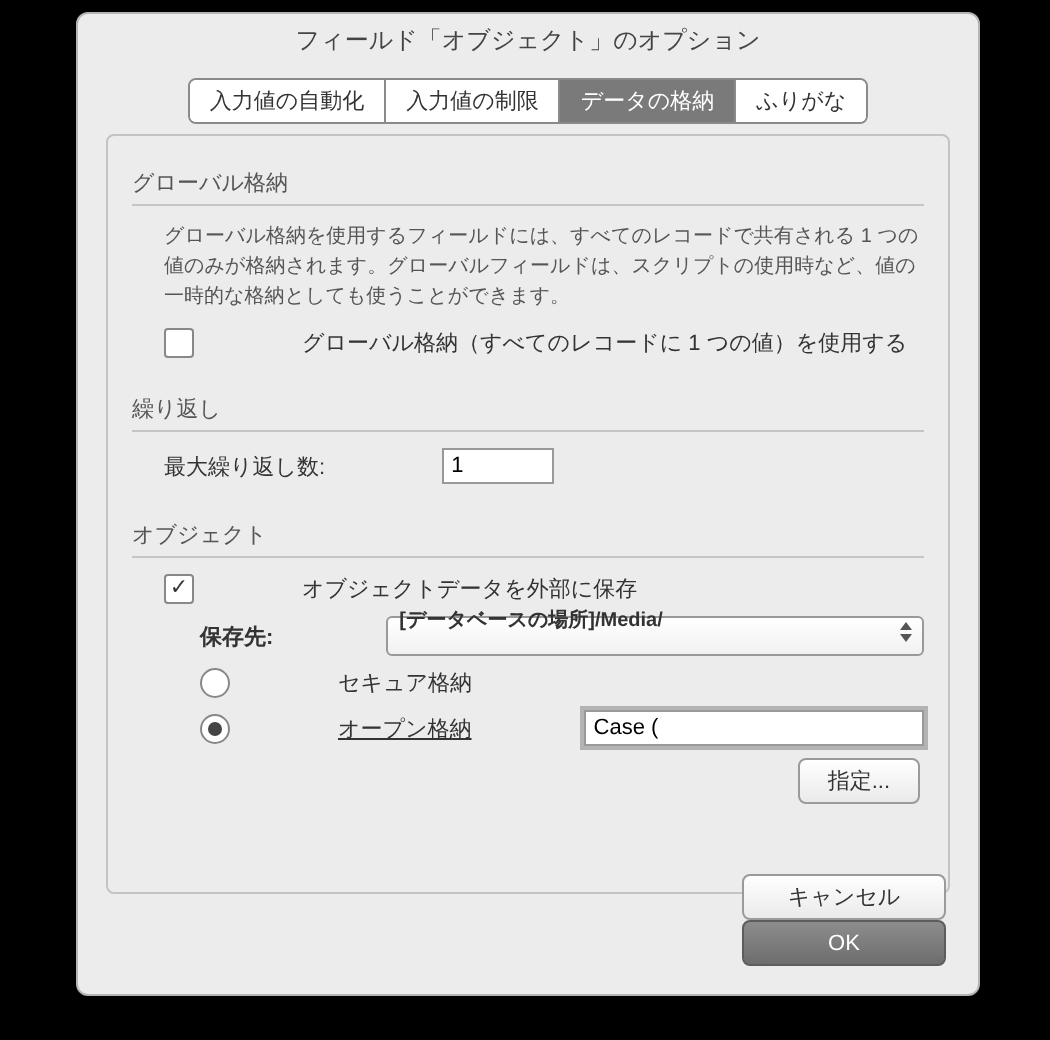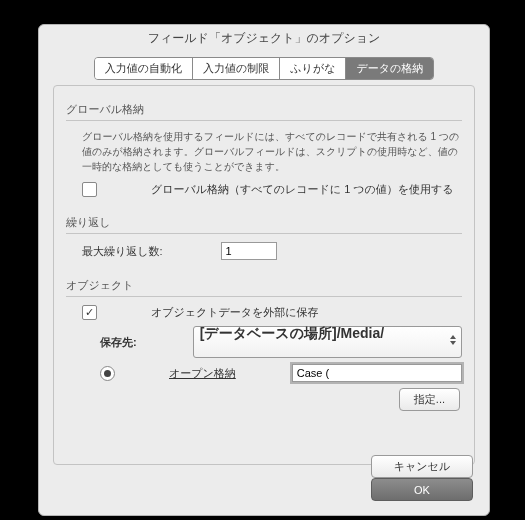--- a/index.html
+++ b/index.html
@@ -1,56 +1,56 @@
 <!DOCTYPE html>
 <html><head>
 <meta charset="utf-8">
 <style>
   html,body{margin:0;padding:0;background:#000;}
   body{width:525px;height:520px;font-family:"Hiragino Kaku Gothic Pro","Helvetica Neue",Arial,sans-serif;font-size:11px;color:#333;}
-  .window{position:absolute;left:38px;top:24px;width:450px;height:490px;background:#ececec;border:1px solid #b5b5b5;border-radius:6px;box-shadow:0 12px 30px rgba(0,0,0,.45);}
+  .window{position:absolute;left:38px;top:6px;width:450px;height:490px;background:#ececec;border:1px solid #b5b5b5;border-radius:6px;box-shadow:0 12px 30px rgba(0,0,0,.45);}
   .titlebar{height:26px;line-height:26px;text-align:center;font-size:12px;color:#444;}
   .tabbar{display:flex;justify-content:center;margin:6px 0 6px 0;}
   .tabseg{display:flex;border:1px solid #8a8a8a;border-radius:4px;overflow:hidden;}
   .tab{padding:3px 10px;font-size:11px;background:#fff;border-right:1px solid #8a8a8a;cursor:pointer;}
   .tab:last-child{border-right:none;}
   .tab.active{background:#7a7a7a;color:#fff;}
   .panel{position:absolute;left:14px;right:14px;top:60px;bottom:50px;border:1px solid #c3c3c3;border-radius:4px;background:#ececec;padding:10px 12px 12px 12px;box-sizing:border-box;}
   .grouplabel{color:#555;font-size:11px;margin-top:6px;}
   .hr{height:1px;background:#c5c5c5;margin:3px 0 8px 0;}
   .indent{margin-left:16px;}
   .desc{color:#555;font-size:10px;line-height:1.5;margin-bottom:8px;}
   .row{display:flex;align-items:center;margin:6px 0;gap:48px;}
   .checkbox{width:13px;height:13px;border:1px solid #888;border-radius:2px;background:#fff;margin-right:6px;display:inline-flex;align-items:center;justify-content:center;flex:0 0 13px;}
   .checkbox.checked::after{content:"✓";font-size:11px;color:#333;line-height:1;}
   .radio{width:13px;height:13px;border:1px solid #888;border-radius:50%;background:#fff;margin-right:6px;display:inline-flex;align-items:center;justify-content:center;flex:0 0 13px;}
   .radio.checked::after{content:"";width:7px;height:7px;border-radius:50%;background:#444;}
   .textinput{height:18px;border:1px solid #999;background:#fff;padding:0 4px;font-size:11px;box-sizing:border-box;}
   .textinput.hl{box-shadow:0 0 0 2px rgba(110,110,110,.45);}
-  .select{height:32px;border:1px solid #999;background:linear-gradient(#fff,#f1f1f1);padding:0 18px 16px 6px;font-size:14px;box-sizing:border-box;display:flex;align-items:center;position:relative;border-radius:3px;}
+  .select{height:20px;border:1px solid #999;background:linear-gradient(#fff,#f1f1f1);padding:0 18px 16px 6px;font-size:10px;box-sizing:border-box;display:flex;align-items:center;position:relative;border-radius:3px;}
   .select::after{content:"";position:absolute;right:5px;top:50%;width:0;height:0;border-left:3px solid transparent;border-right:3px solid transparent;border-top:4px solid #555;transform:translateY(-1px);}
   .select::before{content:"";position:absolute;right:5px;top:50%;width:0;height:0;border-left:3px solid transparent;border-right:3px solid transparent;border-bottom:4px solid #555;transform:translateY(-7px);}
   .btn{height:21px;padding:0 14px;border:1px solid #9a9a9a;border-radius:4px;background:linear-gradient(#fff,#eaeaea);font-size:11px;display:inline-flex;align-items:center;cursor:pointer;}
   .btn.primary{background:linear-gradient(#8d8d8d,#6d6d6d);color:#fff;border-color:#5d5d5d;}
   .footer{position:absolute;right:16px;bottom:14px;display:flex;gap:0;flex-direction:column;}
   .lbl{white-space:nowrap;}
   .spacer{height:6px;}
 </style>
 </head>
 <body>
 
 <div class="window">
   <div class="titlebar">フィールド「オブジェクト」のオプション</div>
 
   <div class="tabbar">
     <div class="tabseg">
       <div class="tab">入力値の自動化</div>
       <div class="tab">入力値の制限</div>
+      <div class="tab active">データの格納</div>
       <div class="tab">ふりがな</div>
-      <div class="tab active">データの格納</div>
     </div>
   </div>
 
   <div class="panel">
 
     <div class="grouplabel">グローバル格納</div>
     <div class="hr"></div>
     <div class="indent">
       <div class="desc">グローバル格納を使用するフィールドには、すべてのレコードで共有される 1 つの値のみが格納されます。グローバルフィールドは、スクリプトの使用時など、値の一時的な格納としても使うことができます。</div>
       <div class="row">
@@ -77,20 +77,24 @@
         <span class="checkbox checked"></span>
         <span class="lbl">オブジェクトデータを外部に保存</span>
       </div>
       <div class="row" style="margin-left:18px;font-weight:bold;">
         <span class="lbl" style="margin-right:8px;">保存先:</span>
         <div class="select" style="flex:1;">
           <span>[データベースの場所]/Media/</span>
         </div>
       </div>
       <div class="row" style="margin-left:18px;">
+        <span class="radio"></span>
+        <span class="lbl">セキュア格納</span>
+      </div>
+      <div class="row" style="margin-left:18px;">
         <span class="radio checked"></span>
         <span class="lbl" style="margin-right:8px;text-decoration:underline;">オープン格納</span>
         <input class="textinput hl" style="flex: 1 1 0%;" value="Case (">
       </div>
       <div class="row" style="justify-content:flex-end;margin-right:2px;">
         <div class="btn">指定...</div>
       </div>
     </div>
 
   </div>

